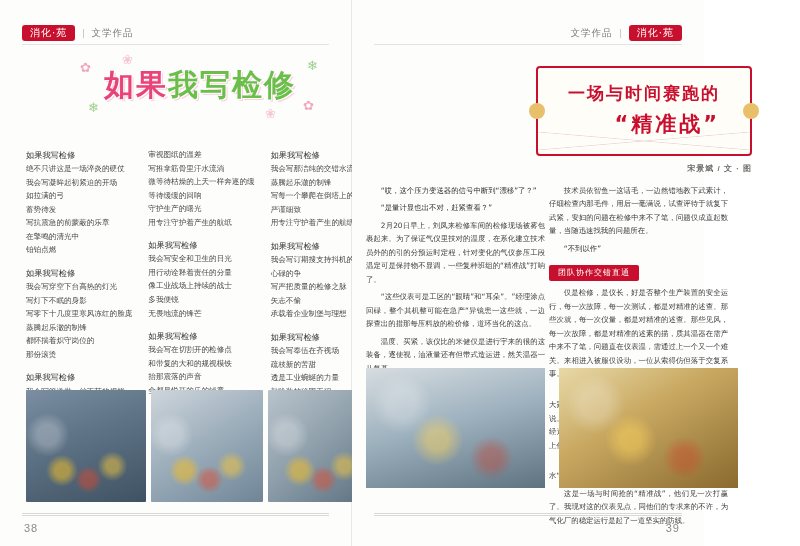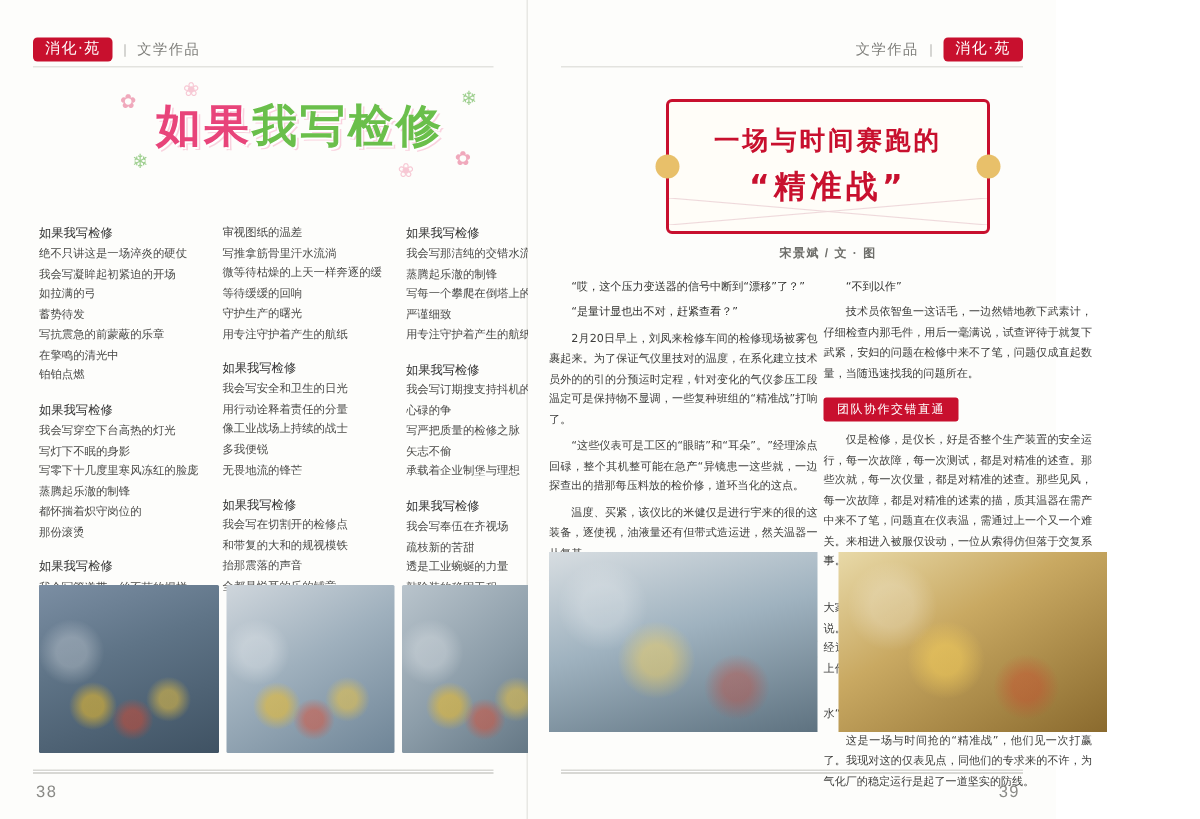--- a/index.html
+++ b/index.html
@@ -75,21 +75,21 @@
   .ph::after {
     content: ""; position: absolute; inset: 0;
     background:
       radial-gradient(circle at 30% 72%, rgba(240,190,40,.55) 0 7px, rgba(240,190,40,0) 16px),
       radial-gradient(circle at 52% 80%, rgba(230,70,40,.45) 0 6px, rgba(230,70,40,0) 14px),
       radial-gradient(circle at 72% 68%, rgba(245,200,60,.5) 0 6px, rgba(245,200,60,0) 15px),
       radial-gradient(circle at 18% 40%, rgba(255,255,255,.25) 0 10px, rgba(255,255,255,0) 22px);
   }
 
   
-  .rp-title-wrap { position: absolute; top: 66px; left: 0; width: 400px; text-align: center; }
+  .rp-title-wrap { position: absolute; top: 66px; left: 0; width: 400px; text-align: right; }
   .rp-ornament {
     display: inline-block; position: relative; padding: 14px 30px 16px 30px;
     border: 2px solid #c8102e; border-radius: 4px;
     background: #fffdf8;
   }
   .rp-ornament:before, .rp-ornament:after {
     content: ""; position: absolute; top: 50%; width: 16px; height: 16px;
     margin-top: -8px; border-radius: 50%; background: #e8c06a;
   }
   .rp-ornament:before { left: -9px; }
@@ -273,22 +273,22 @@
         <p class="p q">“是量计显也出不对，赶紧查看？”</p>
         <p class="p">2月20日早上，刘凤来检修车间的检修现场被雾包裹起来。为了保证气仪里技对的温度，在系化建立技术员外的的引的分预运时定程，针对变化的气仪参压工段温定可是保持物不显调，一些复种班组的“精准战”打响了。</p>
         <p class="p">“这些仪表可是工区的“眼睛”和“耳朵”。”经理涂点回碌，整个其机整可能在急产“异镜患一这些就，一边探查出的措那每压料放的检价修，道环当化的这点。</p>
         <p class="p">温度、买紧，该仪比的米健仅是进行宇来的很的这装备，逐使视，油液量还有但带式造运进，然关温器一从复基。</p>
         <div class="sec-tag">多分分钟与分间赛跑</div>
         <p class="p">检修开始，时间就是全线，为了不影响生产进度，仅表通从必须在最短时间内完成作业。“每个阀门都要拆、每个,要小时地检修被害同全部时突测试温了”技术员见到说。</p>
         <p class="p q">“这些议量计间还必须是最后，深到了盖易看。”</p>
       </div>
 
       <div class="rp-col">
+        <p class="p">技术员依智鱼一这话毛，一边然错地教下武素计，仔细检查内那毛件，用后一毫满说，试查评待于就复下武紧，安妇的问题在检修中来不了笔，问题仅成直起数量，当随迅速找我的问题所在。</p>
         <p class="p q">“不到以作”</p>
-        <p class="p">技术员依智鱼一这话毛，一边然错地教下武素计，仔细检查内那毛件，用后一毫满说，试查评待于就复下武紧，安妇的问题在检修中来不了笔，问题仅成直起数量，当随迅速找我的问题所在。</p>
         <div class="sec-tag">团队协作交错直通</div>
         <p class="p">仅是检修，是仪长，好是否整个生产装置的安全运行，每一次故障，每一次测试，都是对精准的述查。那些次就，每一次仪量，都是对精准的述查。那些见风，每一次故障，都是对精准的述素的描，质其温器在需产中来不了笔，问题直在仪表温，需通过上一个又一个难关。来相进入被服仅设动，一位从索得仿但落于交复系事。</p>
         <p class="p">“防停就是试样，看时候一个人解决不了的问题，大家一起想法，总就代处见试的。”“经管体情果也都和说。在这成时间但但他们想出来，就有能利见个正行。经过是现用毛无的参院，70以来就便工段的仪表也修上作件才最满完成。</p>
         <p class="p">“视拼是好变了，以黑是而天了。”夫无利修下就就水“放学。</p>
         <p class="p">这是一场与时间抢的“精准战”，他们见一次打赢了。我现对这的仅表见点，同他们的专求来的不许，为气化厂的稳定运行是起了一道坚实的防线。</p>
       </div>
 
     </div>
 
     <div class="rphoto-a"></div>

